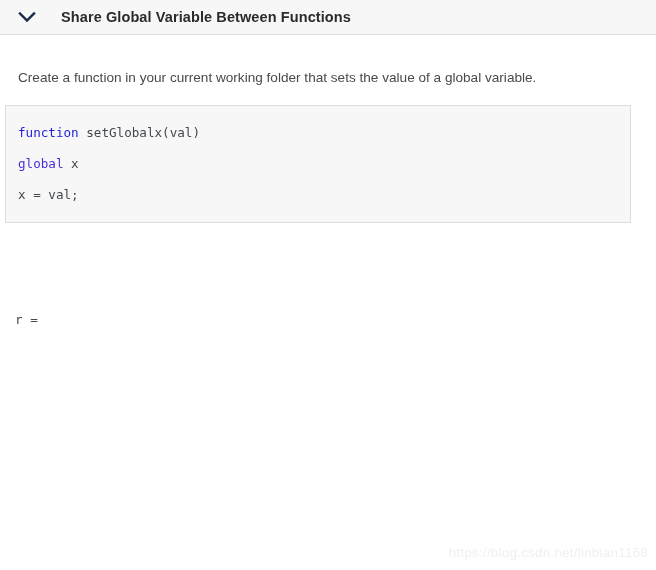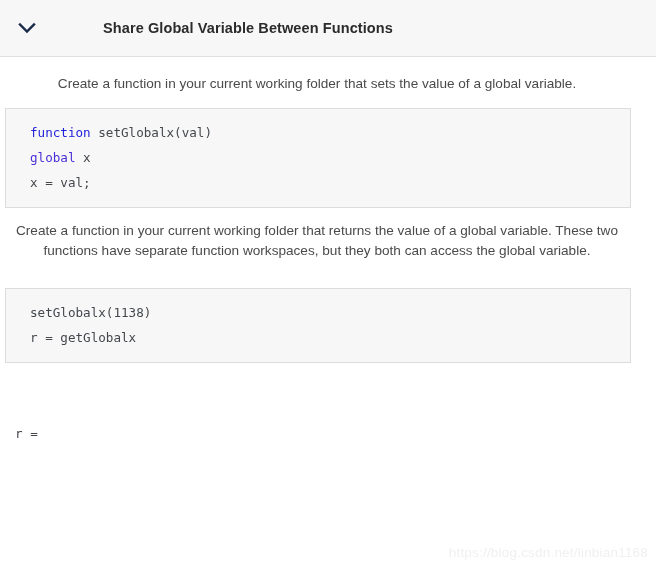--- a/index.html
+++ b/index.html
@@ -11,28 +11,27 @@
     width: 656px;
     height: 570px;
     background: #ffffff;
     font-family: "Liberation Sans", sans-serif;
     overflow: hidden;
     position: relative;
   }
 
   
   .section-header {
-    height: 57px;
+    height: 35px;
     background: #f7f7f7;
     border-bottom: 1px solid #e0e0e0;
     display: flex;
     align-items: center;
     padding: 0 0 0 16px;
     box-sizing: border-box;
-    gap: 42px;
   }
   .chevron-icon {
     width: 22px;
     height: 22px;
     display: inline-flex;
     align-items: center;
     justify-content: center;
     flex: 0 0 auto;
     cursor: pointer;
   }
@@ -49,44 +48,43 @@
   
   .content {
     padding: 0 6px 0 2px;
     box-sizing: border-box;
   }
 
   p.para {
     font-size: 13.6px;
     line-height: 20.5px;
     color: #4a4a4a;
-    margin: 0;
+    margin: 16px;
     padding: 0 18px 0 0;
-    text-align: center;
   }
   p.para code.inline {
     font-family: "DejaVu Sans Mono", "Liberation Mono", monospace;
     font-size: 12.2px;
     color: #4a4a4a;
   }
 
   .spacer-p1  { height: 17px; }
   .spacer-p2  { height: 13px; }
   .spacer-p3  { height: 13px; }
 
   
   .code-block {
     background: #f7f7f7;
     border: 1px solid #dcdcdc;
     margin: 13px 19px 0 3px;
-    padding: 11px 12px 12px 24px;
+    padding: 11px 12px 12px 12px;
     box-sizing: border-box;
     font-family: "DejaVu Sans Mono", "Liberation Mono", monospace;
     font-size: 12.6px;
-    line-height: 25px;
+    line-height: 31px;
     color: #44484d;
     white-space: pre;
     overflow: hidden;
   }
   .code-block .kw  { color: #2222dd; }
   .code-block .kw2 { color: #4b2fd6; }
 
   
   .output {
     font-family: "DejaVu Sans Mono", "Liberation Mono", monospace;
@@ -127,28 +125,25 @@
   <div class="spacer-p1"></div>
 
   <p class="para">Create a function in your current working folder that sets the value of a global variable.</p>
 
   <div class="code-block"><span class="kw">function</span><span> setGlobalx(val)</span>
 <span class="kw2">global</span><span> x</span>
 <span>x = val;</span></div>
 
   <div class="spacer-p2"></div>
 
-  <p class="para">Create a function in your current working folder that returns the value of a global variable. These two functions have separate function workspaces, but they both can access the global variable.</p>
 
 
   <div class="spacer-p3"></div>
 
 
-  <div class="code-block"><span>setGlobalx(1138)</span>
-<span>r = getGlobalx</span></div>
 
   <div class="output">
     <div>r =</div>
     
   </div>
 
 </div>
 
 <div class="watermark">https://blog.csdn.net/linbian1168</div>
 

